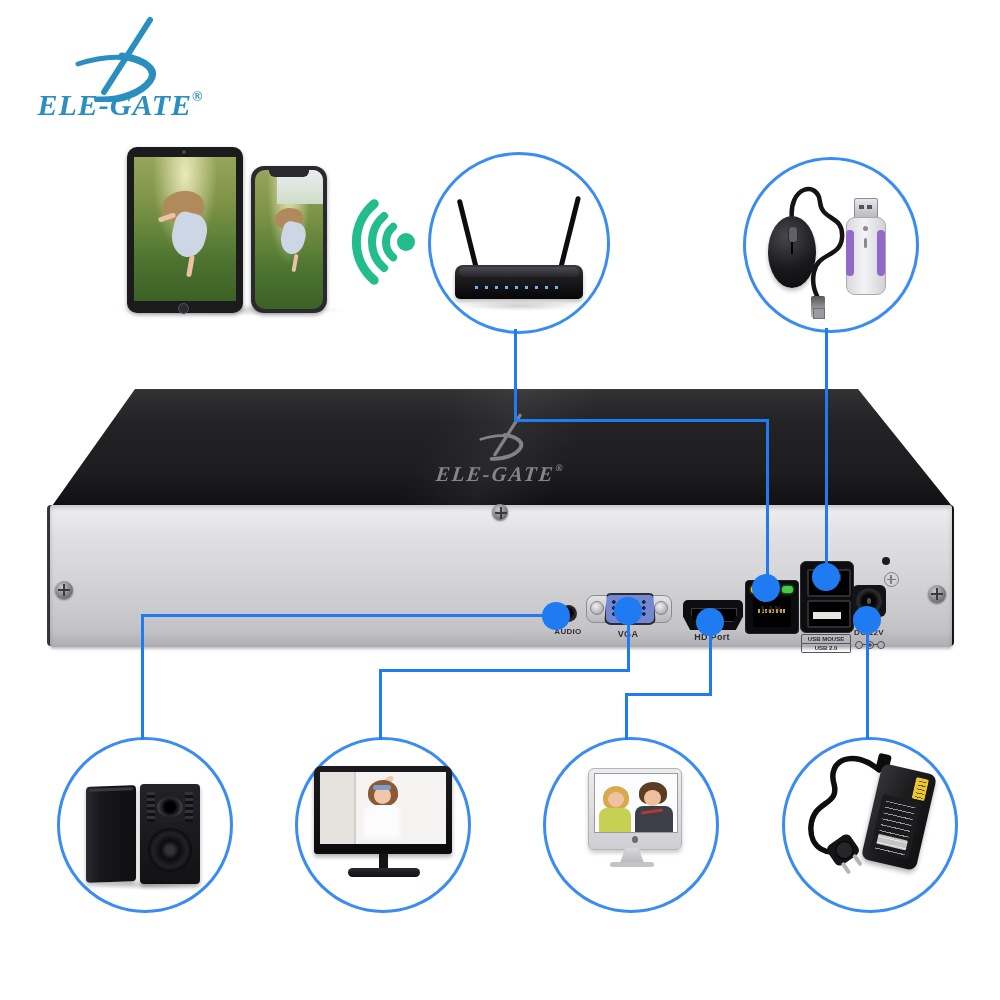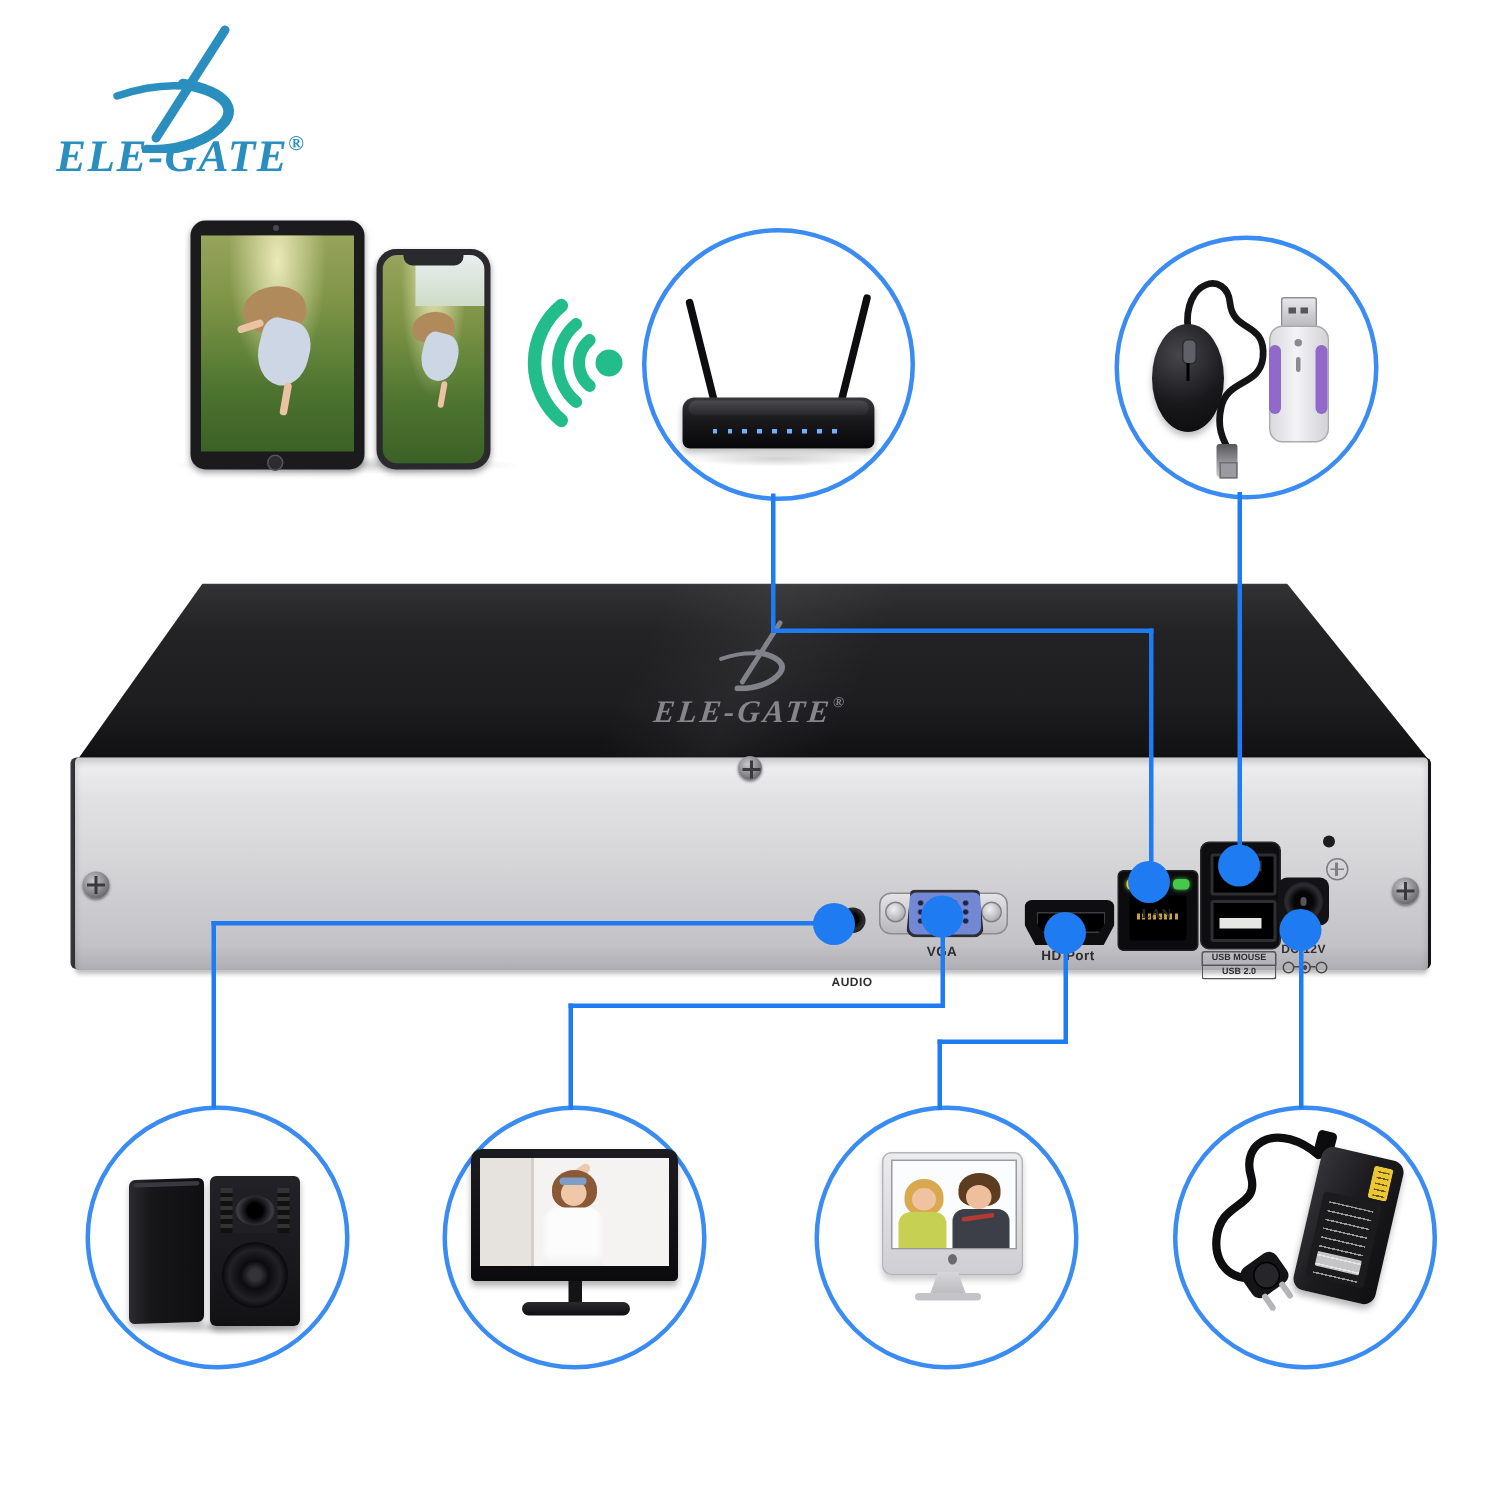--- a/index.html
+++ b/index.html
@@ -140,21 +140,21 @@
   <div class="screw" style="left:492px;top:504px;width:16px;height:16px;"></div>
   <div class="screw" style="left:928px;top:585px;"></div>
   <div class="abs" style="left:882px;top:557px;width:8px;height:8px;border-radius:50%;background:#1c1c1f;z-index:2;"></div>
   <div class="abs" style="left:884px;top:572px;width:13px;height:13px;border:1.5px solid #7e7e84;border-radius:50%;z-index:2;">
     <div class="abs" style="left:5px;top:2px;width:1.5px;height:9px;background:#7e7e84;"></div>
     <div class="abs" style="left:2px;top:5.5px;width:9px;height:1.5px;background:#7e7e84;"></div>
   </div>
 
   <div class="abs" style="left:560px;top:605px;width:17px;height:17px;border-radius:50%;z-index:2;
        background:radial-gradient(circle at 50% 45%,#000 28%,#2d2d30 55%,#101012);"></div>
-  <div class="plabel" style="left:568px;top:627px;font-size:8px;margin-top:23px;">AUDIO</div>
+  <div class="plabel" style="left:568px;top:627px;font-size:8px;">AUDIO</div>
 
   <div class="abs" style="left:586px;top:587px;width:84px;height:40px;z-index:2;">
     <div class="abs" style="left:0;top:8px;width:84px;height:26px;background:linear-gradient(180deg,#e4e4e6,#b9b9bd);border:1px solid #8c8c90;border-radius:8px;"></div>
     <div class="abs" style="left:4px;top:14px;width:12px;height:12px;border-radius:50%;background:radial-gradient(circle at 40% 35%,#f0f0f2,#9a9a9e);border:1px solid #808085;"></div>
     <div class="abs" style="left:68px;top:14px;width:12px;height:12px;border-radius:50%;background:radial-gradient(circle at 40% 35%,#f0f0f2,#9a9a9e);border:1px solid #808085;"></div>
     <div class="abs" style="left:18px;top:6px;width:48px;height:28px;background:#7388d2;border:2px solid #2c2c34;border-radius:7px;
          clip-path:polygon(6% 0,94% 0,100% 100%,0 100%);"></div>
     <div class="abs" style="left:24px;top:12px;width:38px;height:17px;
          background-image:radial-gradient(circle,#1d2440 1.6px,transparent 2px);background-size:7.5px 6px;background-position:0 0;"></div>
   </div>

